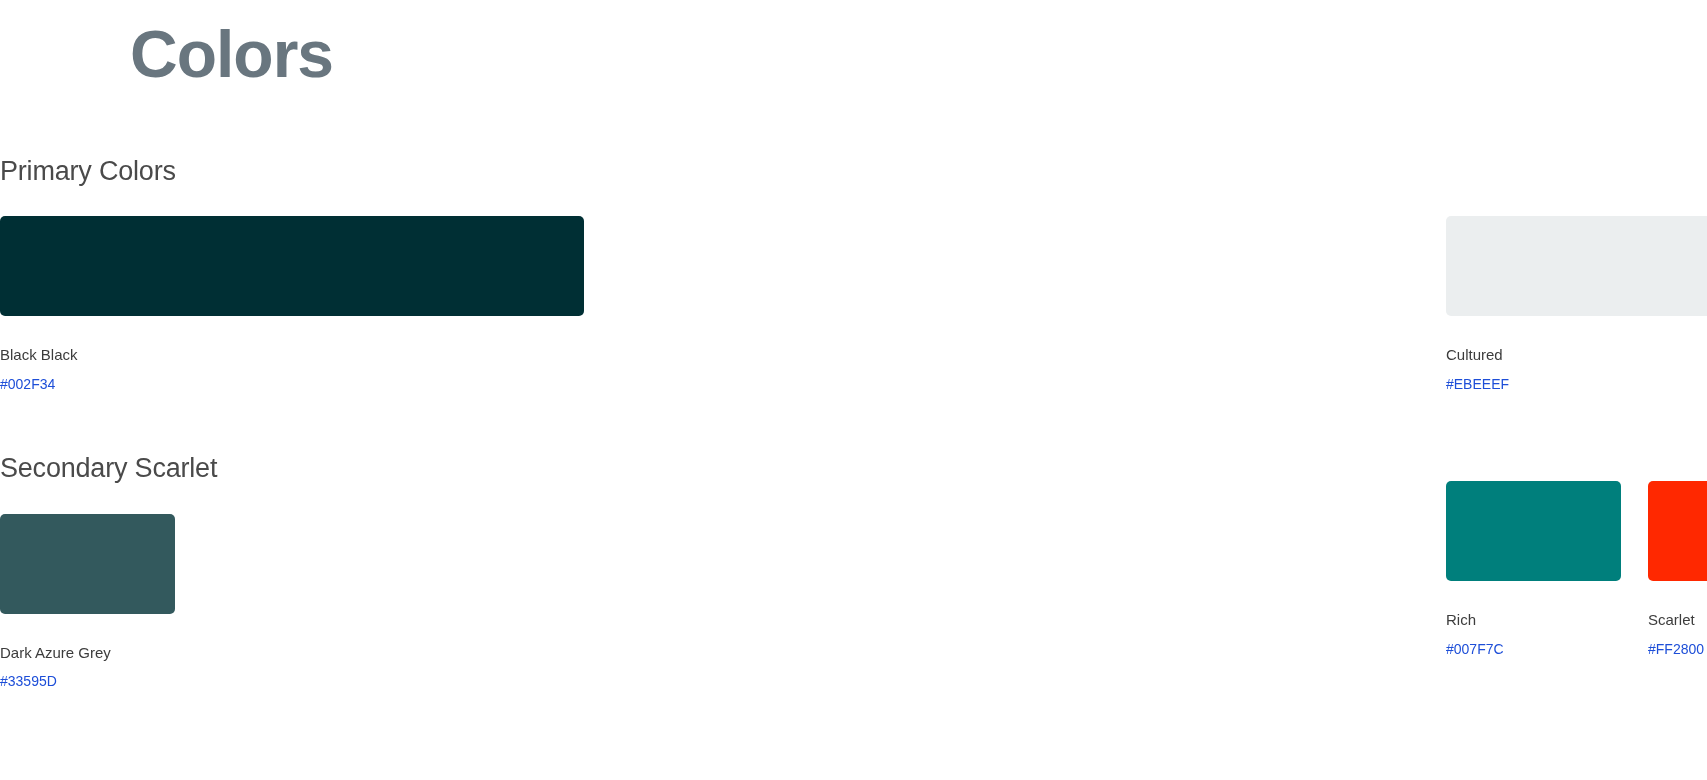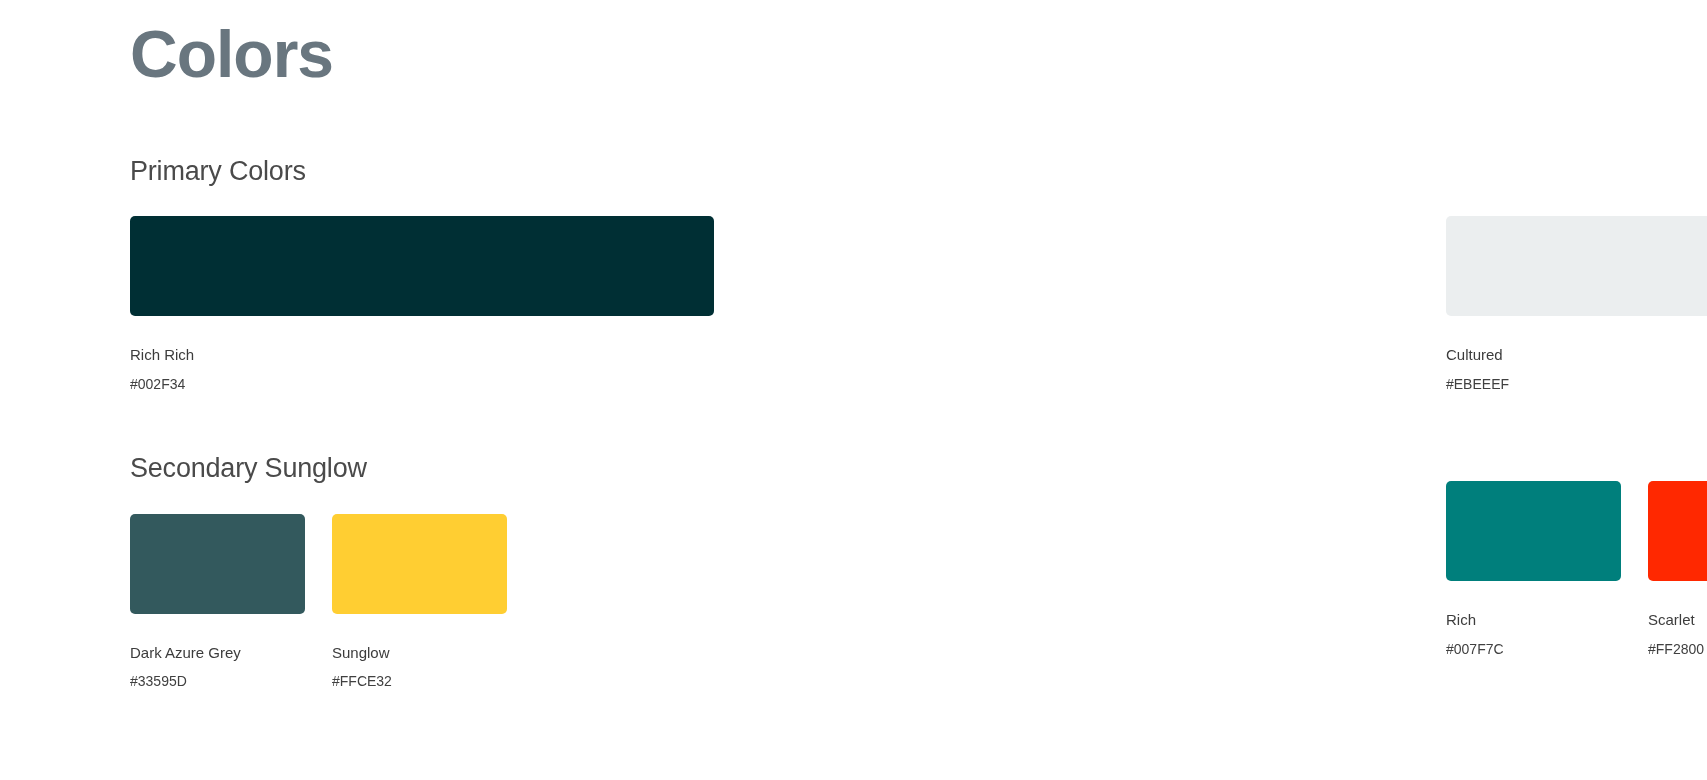--- a/index.html
+++ b/index.html
@@ -30,21 +30,21 @@
     position: absolute;
     left: 0;
     top: 155px;
     width: 1707px;
     display: flex;
     flex-direction: row;
   }
   .col {
     position: relative;
   }
-  .col-left  { width: 723px; padding-left: 130px; }
+  .col-left  { width: 723px; }
   .col-right { width: 984px; padding-left: 853px; margin-left: -130px; }
 
   .section-heading {
     font-size: 27px;
     font-weight: normal;
     color: #4A4A4A;
     line-height: 1.2;
     letter-spacing: -0.2px;
   }
   .heading-primary { margin-bottom: 0; }
@@ -68,64 +68,59 @@
 
   .swatch-name {
     margin-top: 28px;
     font-size: 15px;
     color: #3C3C3C;
     line-height: 1.5;
   }
   .swatch-hex {
     margin-top: 8px;
     font-size: 14px;
-    color: #404040;
+    color: #1d4ed8;
     line-height: 1.4;
   }
   .block-gap { height: 58px; }
 </style>
 </head>
 <body>
 
 <div class="page" style="background: rgb(255, 255, 255);">
 
   <div class="page-title" style="color: rgb(105, 118, 127);">Colors</div>
 
   <div class="columns">
 
     <div class="col col-left">
 
       <div class="section-heading heading-primary">Primary Colors</div>
 
       <div class="swatch-row">
         <div class="swatch-cell">
           <div class="swatch-chip chip-wide" style="background-color: rgb(0, 47, 52);"></div>
-          <div class="swatch-name">Rich Rich</div>
+          <div class="swatch-name">Black Black</div>
           <div class="swatch-hex">#002F34</div>
         </div>
       </div>
 
       <div class="block-gap"></div>
 
-      <div class="section-heading">Secondary Sunglow</div>
+      <div class="section-heading">Secondary Scarlet</div>
 
       <div class="swatch-row">
 
         <div class="swatch-cell">
           <div class="swatch-chip chip-small" style="background-color: rgb(51, 89, 93);"></div>
           <div class="swatch-name">Dark Azure Grey</div>
           <div class="swatch-hex">#33595D</div>
         </div>
 
 
-        <div class="swatch-cell">
-          <div class="swatch-chip chip-small" style="background-color: rgb(255, 206, 50);"></div>
-          <div class="swatch-name">Sunglow</div>
-          <div class="swatch-hex">#FFCE32</div>
-        </div>
 
       </div>
     </div>
 
     <div class="col col-right">
 
       <div class="section-heading" style="visibility:hidden;">&nbsp;</div>
 
       <div class="swatch-row">
         <div class="swatch-cell">

